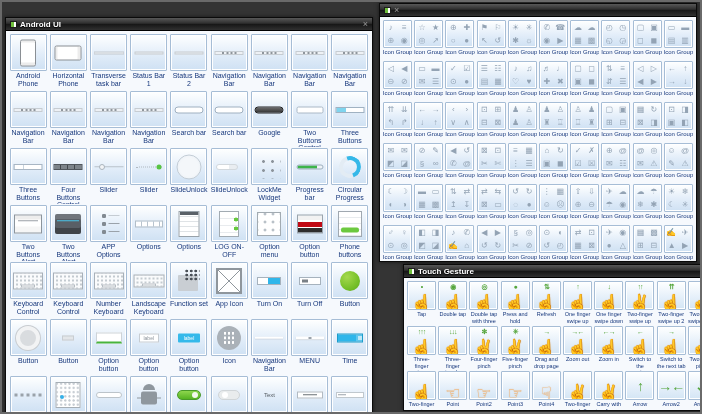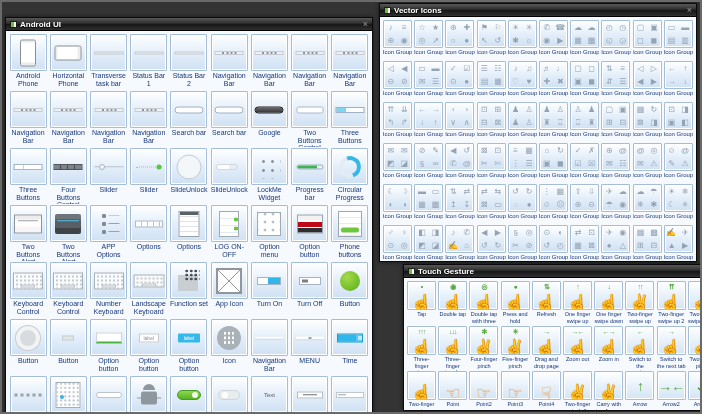--- a/index.html
+++ b/index.html
@@ -452,21 +452,20 @@
       <div class="acell">
         <div class="athumb t-bar-msg"></div>
         <div class="albl">Message bar</div>
       </div>
     </div>
 </div>
 
 <div class="panel" id="panel-vector" style="left:379px;top:3px;width:318px;height:259px;">
   <div class="titlebar">
     <span class="ticon"></span>
-    <span class="ttext">Vector Icons</span>
     <span class="tclose">×</span>
   </div>
   <div id="vector-grid">
       <div class="vcell">
         <div class="vtile">
           <span class="vglyph">♪</span>
           <span class="vglyph">≡</span>
           <span class="vglyph">⊕</span>
           <span class="vglyph">◉</span>
         </div>

